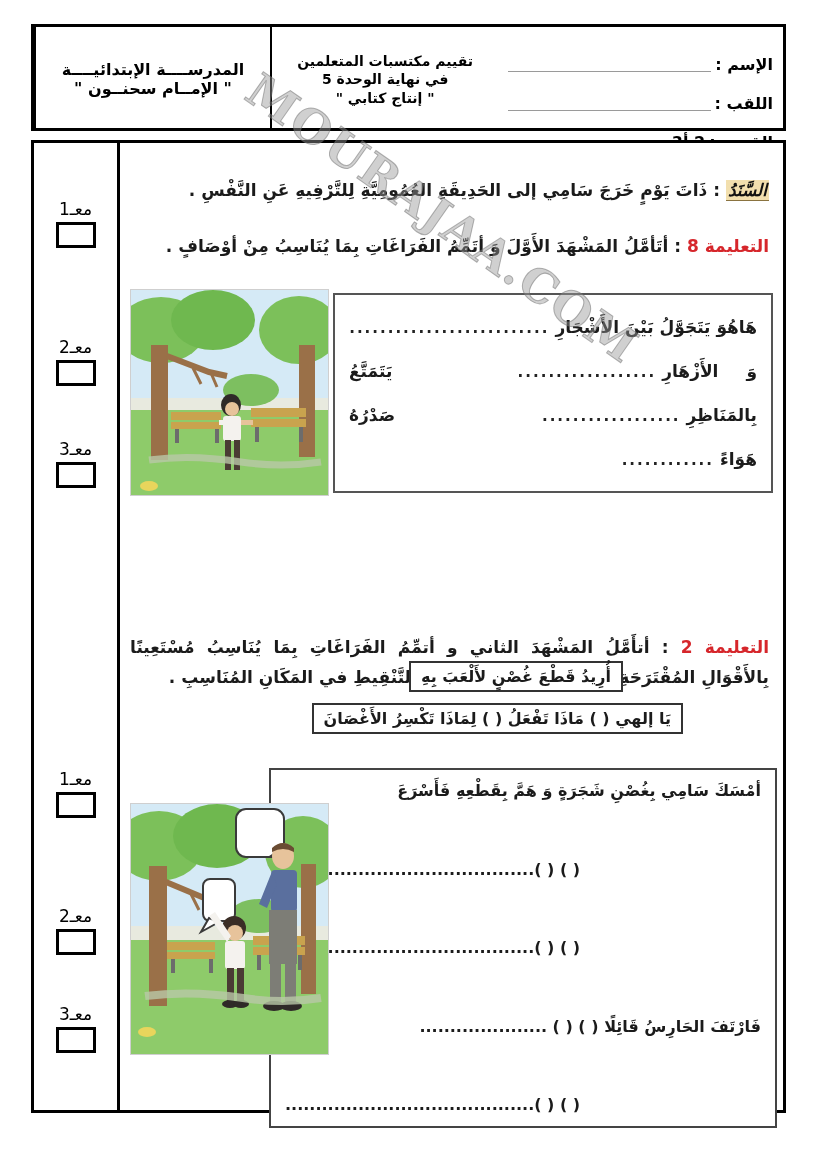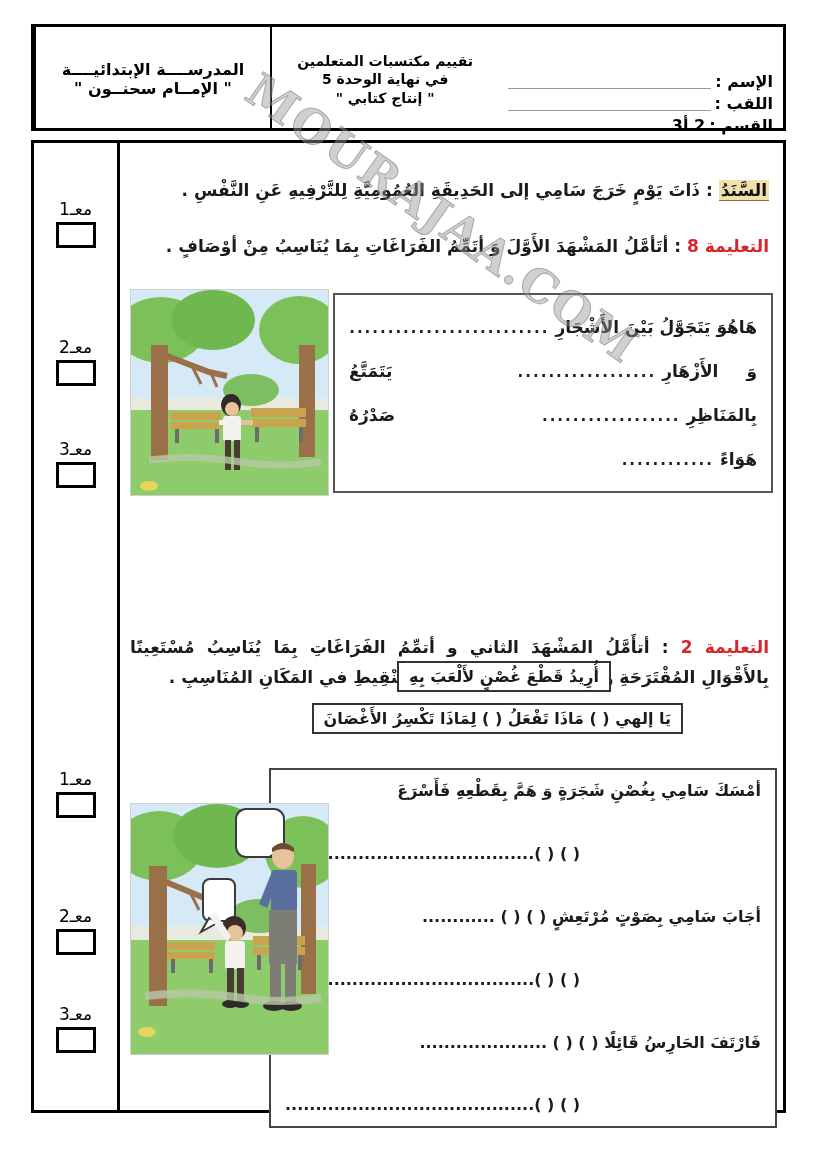--- a/index.html
+++ b/index.html
@@ -49,21 +49,21 @@
   .hdr-cell.assess {
     flex: 0 0 30.5%;
     border-left: 2px solid #000;
     justify-content: center;
     gap: 2px;
   }
   .hdr-cell.pupil {
     flex: 1 1 auto;
     text-align: right;
     justify-content: center;
-    gap: 3px;
+    gap: 20px;
     margin-top: 48px;
   }
   .hdr-line {
     font-size: 16px;
     font-weight: bold;
     color: #000;
     letter-spacing: 0px;
     line-height: 1.15;
     white-space: nowrap;
   }
@@ -150,20 +150,21 @@
     text-align: right;
     direction: rtl;
     font-weight: bold;
   }
   .tag-sanad {
     background: #f2dfae;
     border-bottom: 1px solid #8a7340;
     padding: 0 2px;
     color: #111;
     font-weight: bold;
+    font-style: italic;
   }
   .tag-inst {
     color: #d6262b;
     font-weight: bold;
   }
 
   .row-support { margin-top: 22px; }
   .row-inst1 { margin-top: 30px; }
   .row-inst2 { margin-top: 6px; text-align: justify; line-height: 1.8; }
 
@@ -223,21 +224,21 @@
     background: #fff;
     font-size: 16px;
     font-weight: bold;
     color: #1b1b1b;
     text-align: center;
     padding: 4px 10px;
     box-sizing: border-box;
     direction: rtl;
     white-space: nowrap;
   }
-  #quote1 { top: 518px; right: 172px; text-align: center; }
+  #quote1 { top: 518px; right: 160px; text-align: center; }
   #quote2 { top: 560px; right: 100px; }
 
   
   #ex2-box {
     position: absolute;
     top: 625px;
     right: 6px;
     width: 508px;
     height: 360px;
     border: 2px solid #444;
@@ -423,21 +424,20 @@
       <div class="quote-box" id="quote1">
         <span>أُرِيدُ قَطْعَ غُصْنٍ لأَلْعَبَ بِهِ</span>
       </div>
       <div class="quote-box" id="quote2">
         <span>يَا إلهي ( ) مَاذَا تَفْعَلُ ( ) لِمَاذَا تَكْسِرُ الأَغْصَانَ</span>
       </div>
 
       <div id="ex2-box">
         <div class="ex2-line">أمْسَكَ سَامِي بِغُصْنِ شَجَرَةٍ وَ هَمَّ بِقَطْعِهِ فَأَسْرَعَ</div>
         <div class="ex2-line dotline">( ) ( ).........................................</div>
-        <div class="ex2-line">أجَابَ سَامِي بِصَوْتٍ مُرْتَعِشٍ ( ) ( ) ............</div>
         <div class="ex2-line dotline">( ) ( ).........................................</div>
         <div class="ex2-line">فَارْتَفَ الحَارِسُ قَائِلًا ( ) ( ) .....................</div>
         <div class="ex2-line dotline">( ) ( ).........................................</div>
       </div>
 
       <div class="illus" id="illus2" style="top:660px;">
         <svg viewBox="0 0 197 250" preserveAspectRatio="none">
           <rect x="0" y="0" width="197" height="250" fill="#d9eef2"></rect>
           <rect x="0" y="0" width="197" height="135" fill="#d5eaf6"></rect>
           <rect x="0" y="122" width="197" height="18" fill="#e8eadf"></rect>

